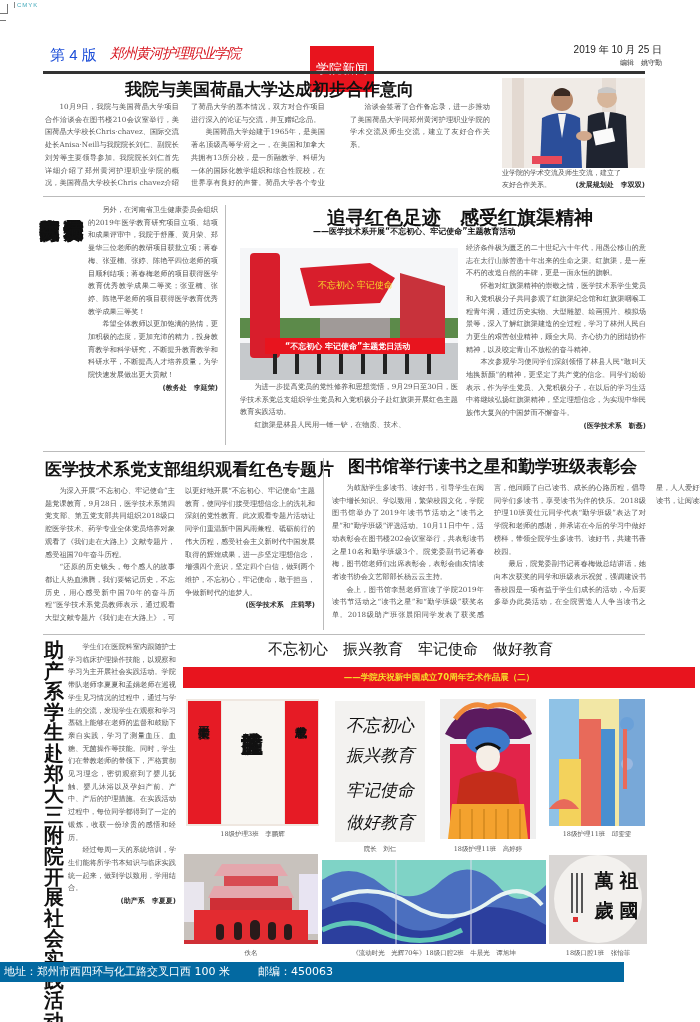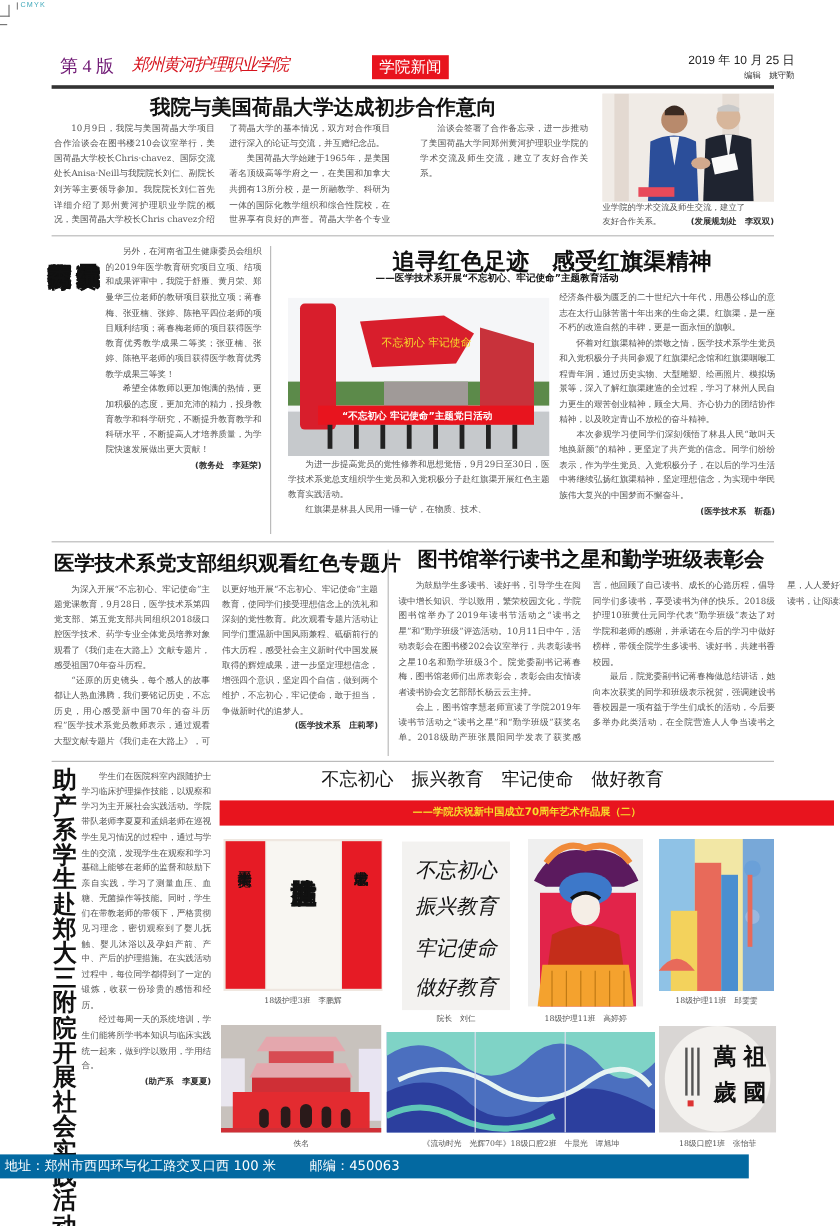--- a/index.html
+++ b/index.html
@@ -4,23 +4,23 @@
 <style>
   * { box-sizing: border-box; margin: 0; padding: 0; }
   html, body { width: 700px; height: 1022px; background: #ffffff; overflow: hidden; }
   body { position: relative; font-family: "DejaVu Serif", "Liberation Serif", serif; color: #333; }
   .abs { position: absolute; }
   .cmyk { left: 14px; top: 2px; font-family: "Liberation Sans", sans-serif; font-size: 6px; color: #4ab; letter-spacing: 1px; border-left: 1px solid #888; padding-left: 2px; }
   .crop-mark { left: 0; top: 4px; width: 8px; height: 10px; border-right: 1px solid #777; border-bottom: 1px solid #777; }
   .crop-mark2 { left: 0; top: 20px; width: 6px; height: 1px; background: #777; }
 
   
-  .hdr-edition { left: 50px; top: 46px; font-family: Liberation Serif, serif; font-size: 15px; color: #701a75; }
+  .hdr-edition { left: 50px; top: 46px; font-family: Liberation Sans, sans-serif; font-size: 15px; color: #1d4ed8; }
   .hdr-logo { left: 110px; top: 45px; font-family: "DejaVu Serif", serif; font-style: italic; font-size: 14px; color: #d6121c; letter-spacing: -1px; }
-  .hdr-section { left: 310px; top: 46px; background: #e8141e; color: #fff; font-family: "DejaVu Sans", sans-serif; font-size: 13px; padding: 1px 6px; }
+  .hdr-section { left: 310px; top: 46px; background: #e8141e; color: #fff; font-family: "DejaVu Sans", sans-serif; font-size: 13px; padding: 14px 6px; }
   .hdr-date { right: 38px; top: 43px; font-family: "Liberation Sans", sans-serif; font-size: 10px; color: #222; }
   .hdr-editor { right: 38px; top: 58px; font-family: "DejaVu Sans", sans-serif; font-size: 7px; color: #333; }
   .hdr-rule { left: 43px; top: 71px; width: 602px; height: 3px; background: #333; }
 
   .hr { height: 1px; background: #bbb; }
   .vr { width: 1px; background: #bbb; }
 
   .h-title { font-family: "DejaVu Sans", "Liberation Sans", sans-serif; font-weight: bold; color: #111; white-space: nowrap; }
   .body-text { font-size: 7.2px; line-height: 12.7px; color: #555; text-align: justify; }
   .body-text p { text-indent: 2em; }

